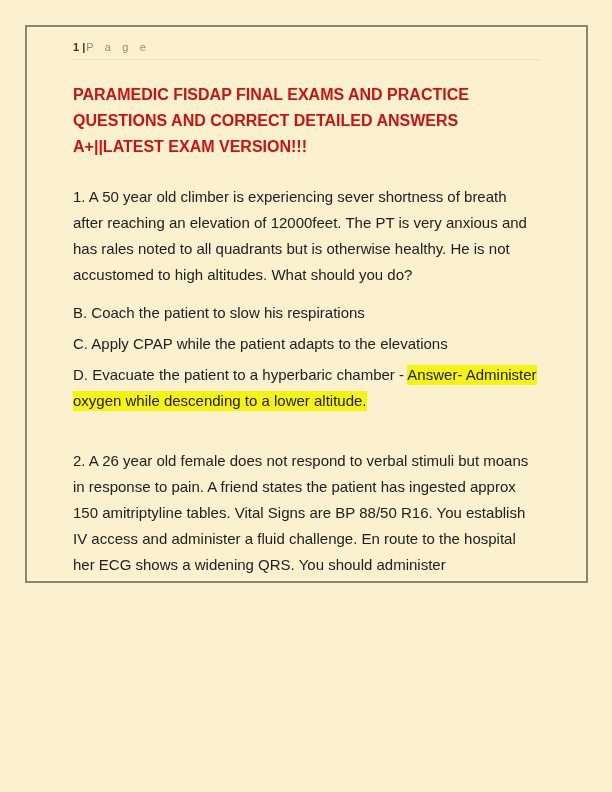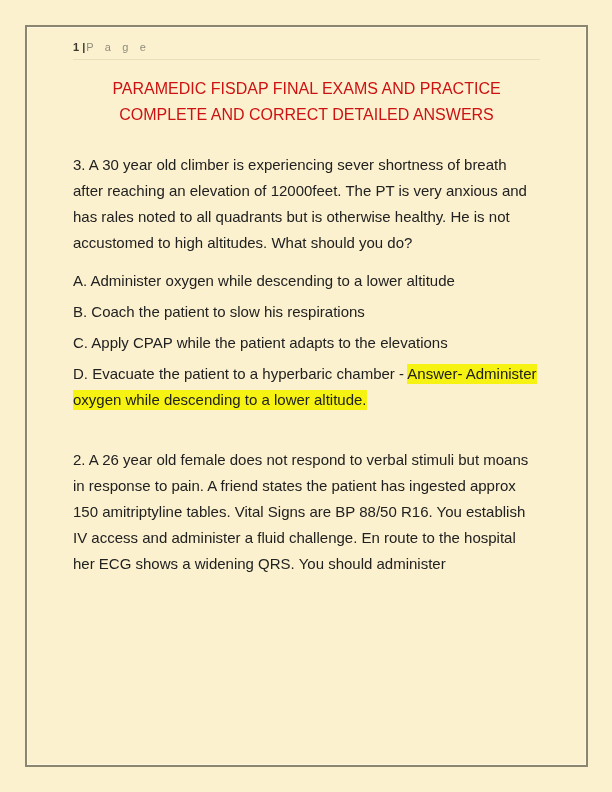--- a/index.html
+++ b/index.html
@@ -12,21 +12,21 @@
     background: var(--paper, #fcf1cf);
     font-family: "Liberation Sans", sans-serif;
     position: relative;
     overflow: hidden;
   }
   .page-frame {
     position: absolute;
     left: 25px;
     top: 25px;
     width: 563px;
-    height: 742px;
+    height: 558px;
     box-sizing: border-box;
     border: 2px solid var(--frame, #8a8672);
     box-shadow: inset 0 0 0 1px rgba(255,255,255,0.35);
     padding: 13px 46px 0 46px;
   }
   .page-header {
     font-size: 11px;
     color: var(--header-gray, #8f8c7c);
     border-bottom: 1px solid var(--header-rule, #eadfb8);
     padding-bottom: 5px;
@@ -40,25 +40,25 @@
   .page-header .psep {
     font-weight: bold;
     color: #3a382c;
     margin: 0 1px 0 2px;
   }
   .page-header .plabel {
     letter-spacing: 0.38em;
     color: var(--header-gray, #8f8c7c);
   }
   .doc-title {
-    margin: 16px 0 0 0;
-    text-align: center;
+    margin: 22px 0 0 0;
+    text-align: left;
     color: var(--title-red, #cc1212);
     font-size: 16px;
-    font-weight: normal;
+    font-weight: bold;
     line-height: 26px;
   }
   .doc-title .tline { display: block; }
   .question-block { margin-top: 24px; }
   .question-block.second { margin-top: 34px; }
   .stem, .opt {
     margin: 0 0 12px 0;
     font-size: 15px;
     line-height: 26px;
     color: var(--ink, #212121);
@@ -74,26 +74,26 @@
 <body>
 
 <div class="page-frame">
 
   <div class="page-header">
     <span class="pnum">1</span><span class="psep">|</span><span class="plabel">P a g e</span>
   </div>
 
   <h1 class="doc-title">
     <span class="tline">PARAMEDIC FISDAP FINAL EXAMS AND PRACTICE</span>
-    <span class="tline">COMPLETE AND CORRECT DETAILED ANSWERS</span>
+    <span class="tline">QUESTIONS AND CORRECT DETAILED ANSWERS</span>
+    <span class="tline">A+||LATEST EXAM VERSION!!!</span>
   </h1>
 
   <div class="question-block">
-    <p class="stem">3. A 30 year old climber is experiencing sever shortness of breath after reaching an elevation of 12000feet. The PT is very anxious and has rales noted to all quadrants but is otherwise healthy. He is not accustomed to high altitudes. What should you do?</p>
-    <p class="opt">A. Administer oxygen while descending to a lower altitude</p>
+    <p class="stem">1. A 50 year old climber is experiencing sever shortness of breath after reaching an elevation of 12000feet. The PT is very anxious and has rales noted to all quadrants but is otherwise healthy. He is not accustomed to high altitudes. What should you do?</p>
     <p class="opt">B. Coach the patient to slow his respirations</p>
     <p class="opt">C. Apply CPAP while the patient adapts to the elevations</p>
     <p class="opt"><span>D. Evacuate the patient to a hyperbaric chamber - </span><mark class="hl">Answer- Administer oxygen while descending to a lower altitude.</mark></p>
   </div>
 
   <div class="question-block second">
     <p class="stem">2. A 26 year old female does not respond to verbal stimuli but moans in response to pain. A friend states the patient has ingested approx 150 amitriptyline tables. Vital Signs are BP 88/50 R16. You establish IV access and administer a fluid challenge. En route to the hospital her ECG shows a widening QRS. You should administer</p>
   </div>
 
 </div>

